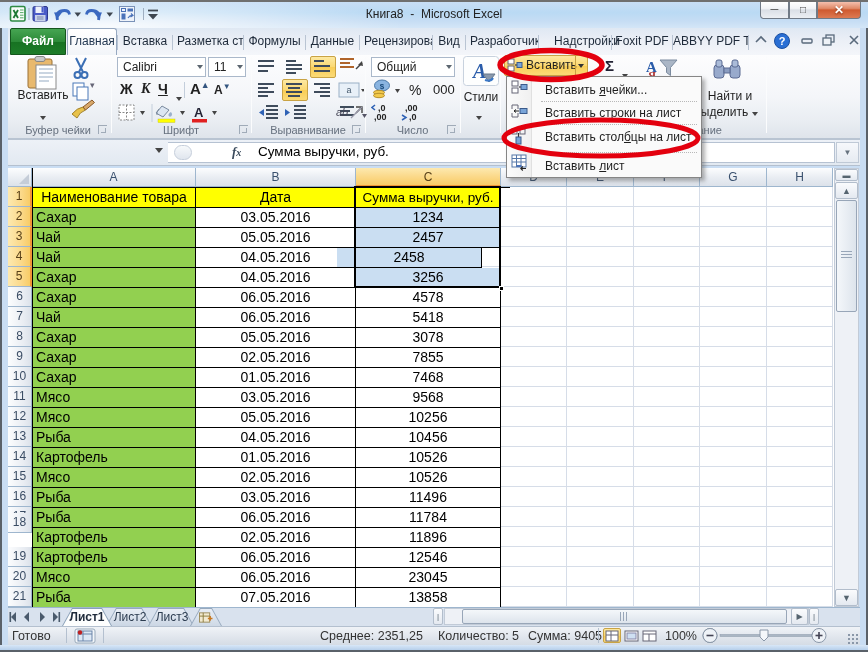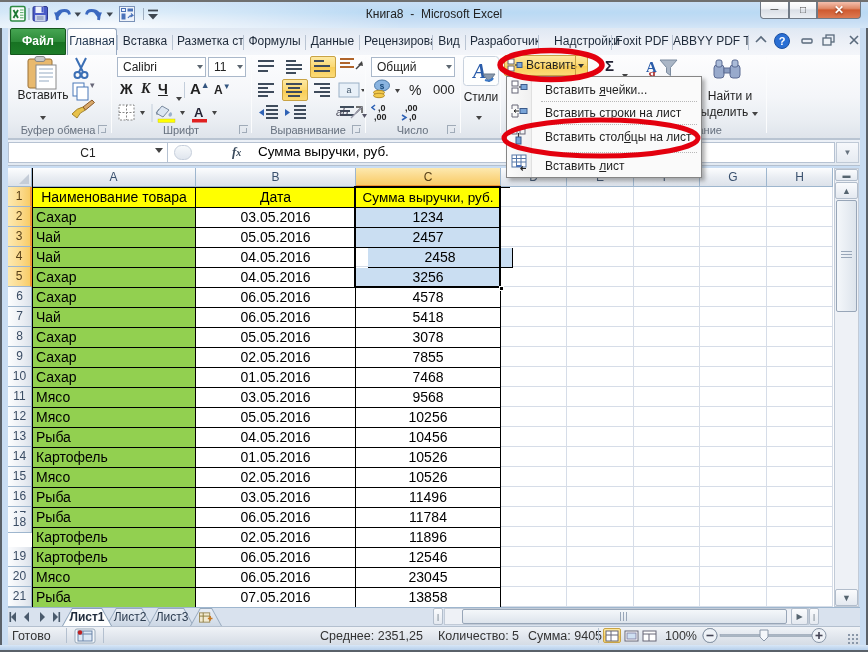--- a/index.html
+++ b/index.html
@@ -161,21 +161,21 @@
 <path d="M96 3 l8 8 m0 -8 l-8 8" stroke="#5a6a7c" stroke-width="1.6"></path>
 </svg>
 <div class="abs" id="ribbon"></div>
 <div class="abs gsep" style="left:111px"></div>
 <div class="abs gsep" style="left:251px"></div>
 <div class="abs gsep" style="left:365px"></div>
 <div class="abs gsep" style="left:460px"></div>
 <div class="abs gsep" style="left:500px"></div>
 <div class="abs gsep" style="left:593px"></div>
 <div class="abs gsep" style="left:766px"></div>
-<div class="abs glabel" style="left:8px;width:100px">Буфер обмена</div>
+<div class="abs glabel" style="left:8px;width:100px">Буфер чейки</div>
 <div class="abs glabel" style="left:113px;width:136px">Шрифт</div>
 <div class="abs glabel" style="left:253px;width:110px">Выравнивание</div>
 <div class="abs glabel" style="left:367px;width:91px">Число</div>
 <div class="abs glabel" style="left:502px;width:90px">Ячейки</div>
 <div class="abs glabel" style="left:595px;width:170px">Редактирование</div>
 <div class="abs dlauncher" style="left:98px;top:125px"></div>
 <div class="abs dlauncher" style="left:239px;top:125px"></div>
 <div class="abs dlauncher" style="left:352px;top:125px"></div>
 <div class="abs dlauncher" style="left:447px;top:125px"></div>
 <svg class="abs" style="left:24px;top:56px" width="80" height="66" viewBox="0 0 80 66">
@@ -318,21 +318,20 @@
 <svg class="abs" style="left:712px;top:58px" width="30" height="24" viewBox="0 0 30 24">
 <rect x="2" y="7" width="10" height="13" rx="3" fill="#98aacc" stroke="#5a6a92"></rect>
 <rect x="18" y="7" width="10" height="13" rx="3" fill="#98aacc" stroke="#5a6a92"></rect>
 <rect x="4" y="2" width="6" height="7" rx="2" fill="#aabbd8" stroke="#5a6a92"></rect>
 <rect x="20" y="2" width="6" height="7" rx="2" fill="#aabbd8" stroke="#5a6a92"></rect>
 <rect x="12" y="10" width="6" height="5" fill="#8a9cc0" stroke="#5a6a92"></rect>
 </svg>
 <div class="abs" style="left:698px;top:89px;width:64px;text-align:center;font-size:12px;color:#1e1e1e">Найти и</div>
 <div class="abs" style="left:694px;top:105px;width:64px;text-align:center;font-size:12px;color:#1e1e1e">выделить <span class="dar"></span></div>
 <div class="abs" id="fbar"></div>
-<div class="abs" id="namebox">C1</div>
 <div class="abs" style="left:155px;top:148px;width:0;height:0;border-left:4px solid transparent;border-right:4px solid transparent;border-top:5px solid #444"></div>
 <div class="abs" id="fxzone"></div>
 <div class="abs" id="fx-divider"></div>
 <div class="abs" id="fx-sym">f<span style="font-size:10px">x</span></div>
 <div class="abs" id="fx-text">Сумма выручки, руб.</div>
 <div class="abs" id="fbar-exp">▼</div>
 <div class="abs" id="gridarea">
 <div class="gline-v" style="left:558px"></div>
 <div class="gline-v" style="left:625px"></div>
 <div class="gline-v" style="left:691px"></div>
@@ -395,21 +394,21 @@
 <div class="cell c-yellow" style="left:25px;top:20px;width:163px">Наименование товара</div>
 <div class="cell c-yellow" style="left:348px;top:20px;width:145px;font-size:13.5px">Сумма выручки, руб.</div>
 <div class="cell c-green" style="left:25px;top:40px;width:163px">Сахар</div>
 <div class="cell c-white" style="left:188px;top:40px;width:160px">03.05.2016</div>
 <div class="cell c-blue" style="left:348px;top:40px;width:145px">1234</div>
 <div class="cell c-green" style="left:25px;top:60px;width:163px">Чай</div>
 <div class="cell c-white" style="left:188px;top:60px;width:160px">05.05.2016</div>
 <div class="cell c-blue" style="left:348px;top:60px;width:145px">2457</div>
 <div class="cell c-green" style="left:25px;top:80px;width:163px">Чай</div>
 <div class="cell c-white" style="left:188px;top:80px;width:160px">04.05.2016</div>
-<div class="cell c-blue" style="left:360px;top:80px;width:145px">2458</div>
+<div class="cell c-blue" style="left:329px;top:80px;width:145px">2458</div>
 <div class="cell c-green" style="left:25px;top:100px;width:163px">Сахар</div>
 <div class="cell c-white" style="left:188px;top:100px;width:160px">04.05.2016</div>
 <div class="cell c-blue" style="left:348px;top:100px;width:145px">3256</div>
 <div class="cell c-green" style="left:25px;top:120px;width:163px">Сахар</div>
 <div class="cell c-white" style="left:188px;top:120px;width:160px">06.05.2016</div>
 <div class="cell c-white" style="left:348px;top:120px;width:145px">4578</div>
 <div class="cell c-green" style="left:25px;top:140px;width:163px">Чай</div>
 <div class="cell c-white" style="left:188px;top:140px;width:160px">06.05.2016</div>
 <div class="cell c-white" style="left:348px;top:140px;width:145px">5418</div>
 <div class="cell c-green" style="left:25px;top:160px;width:163px">Сахар</div>

